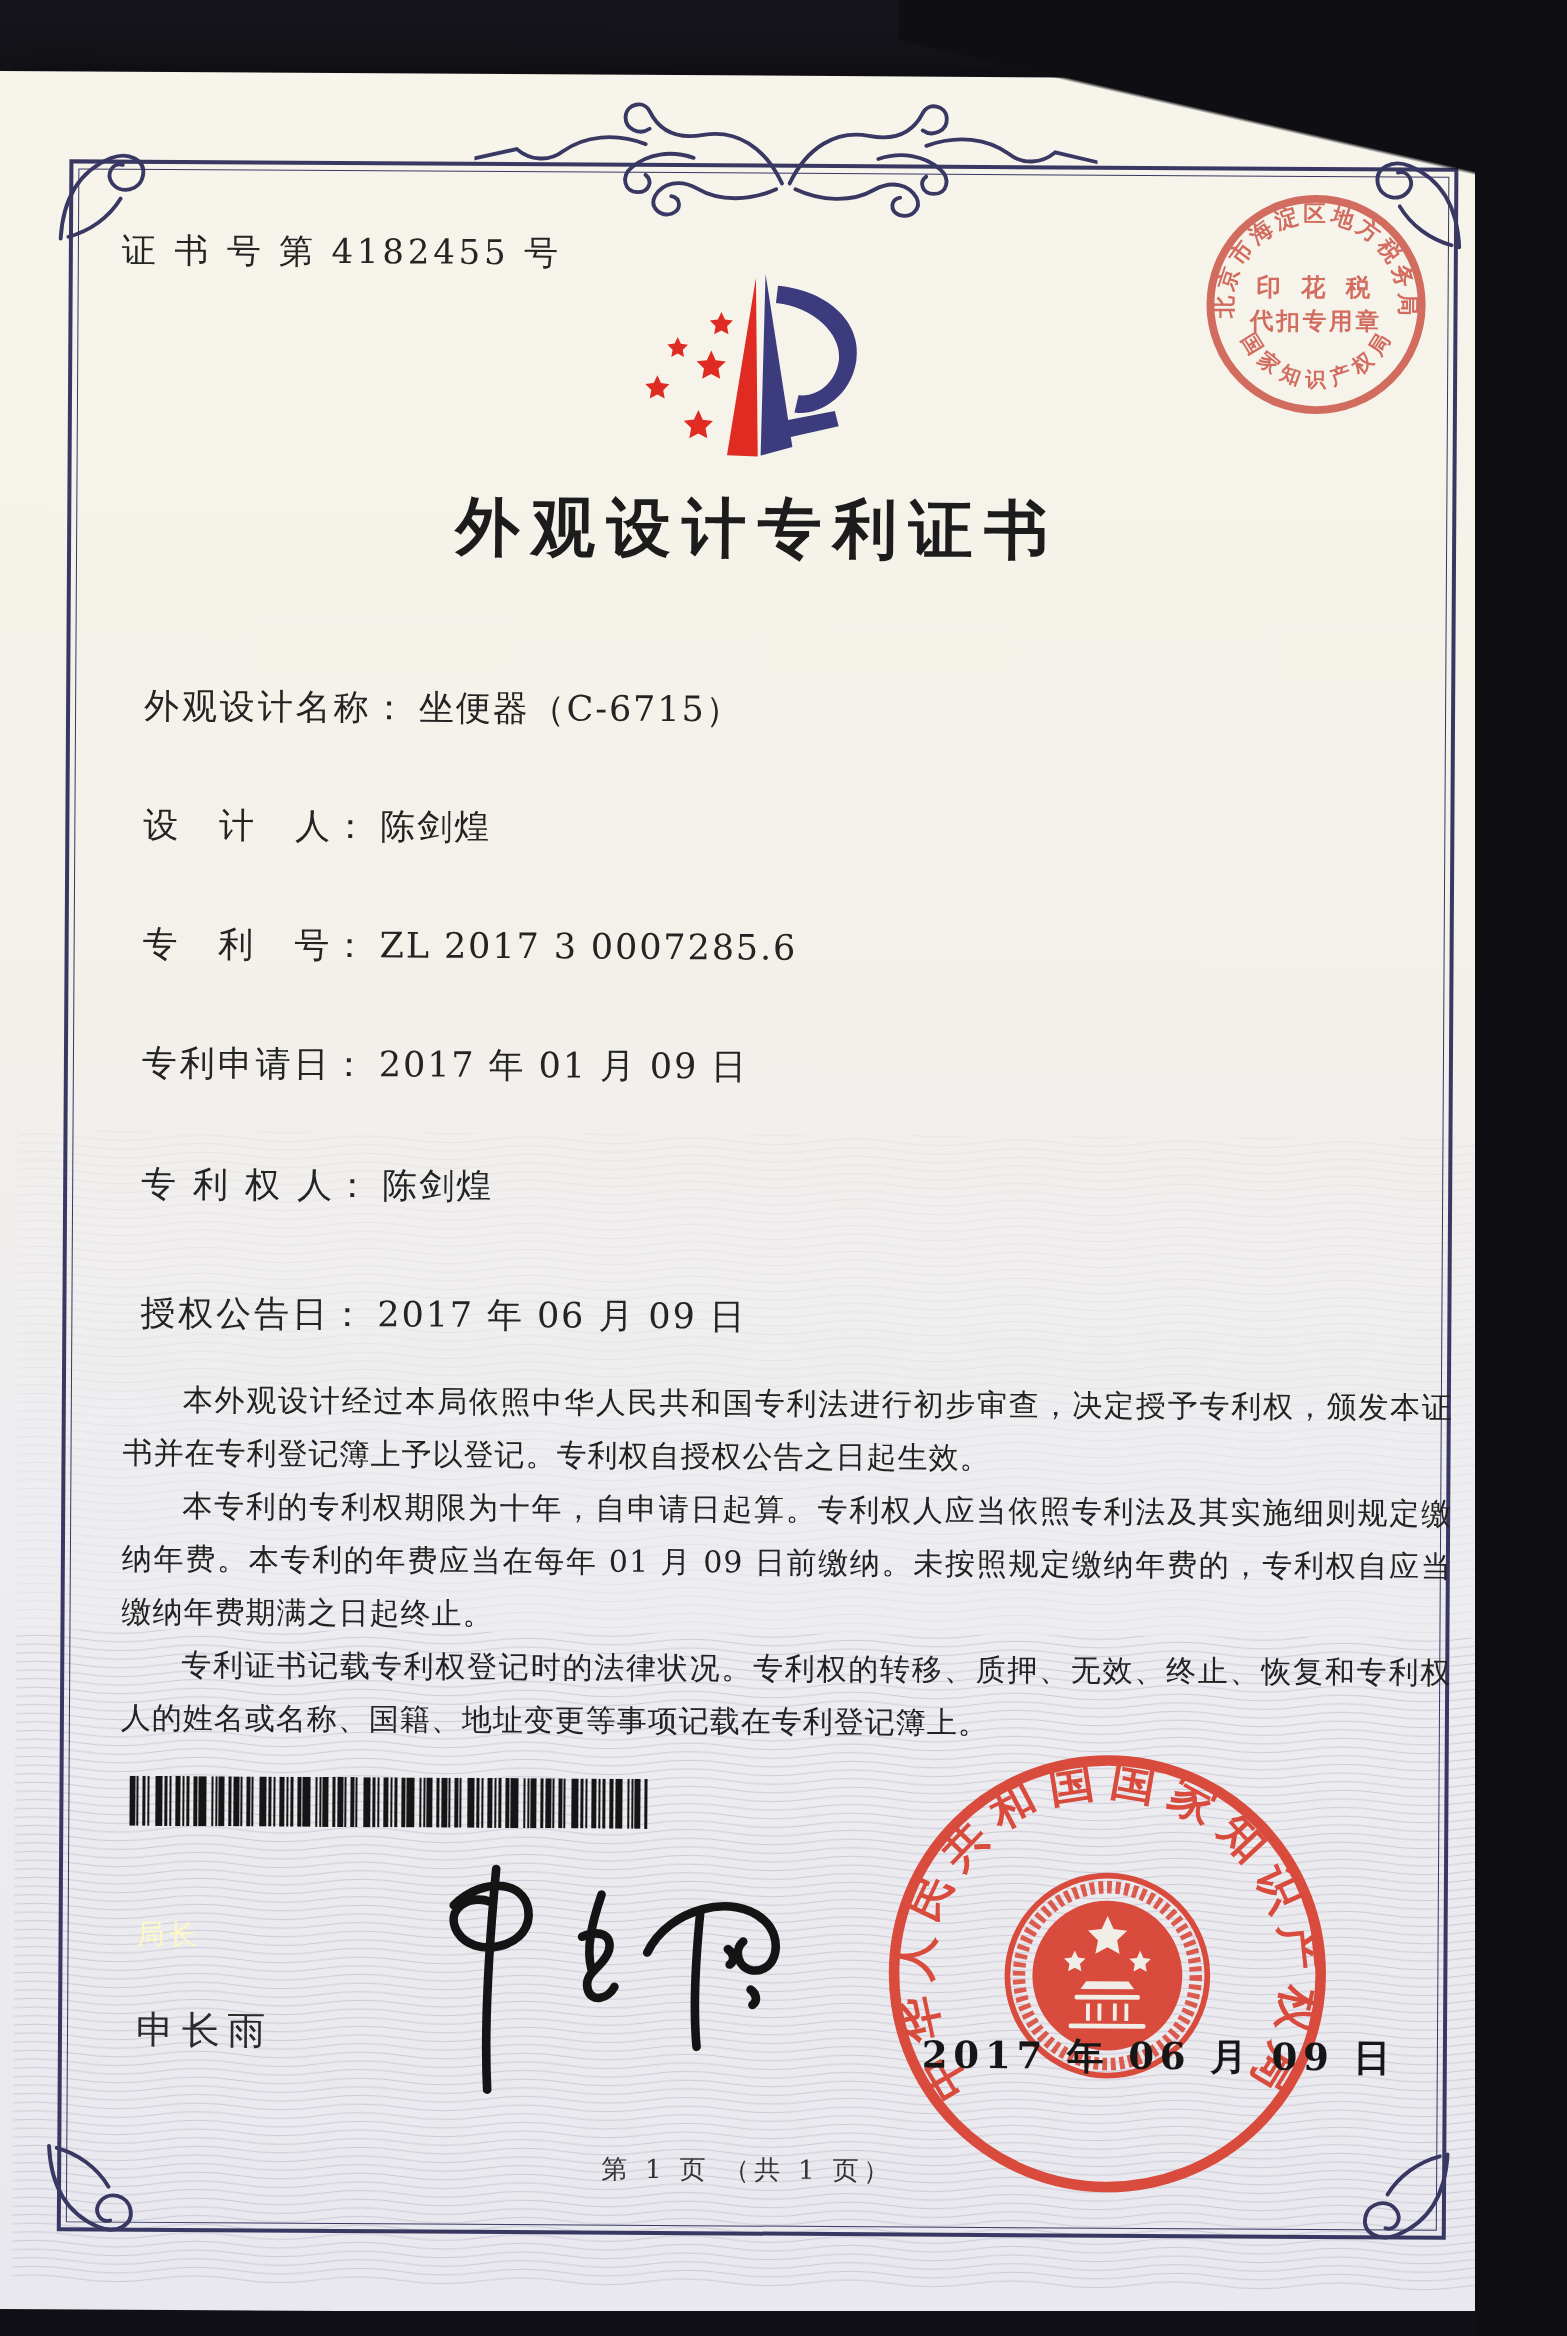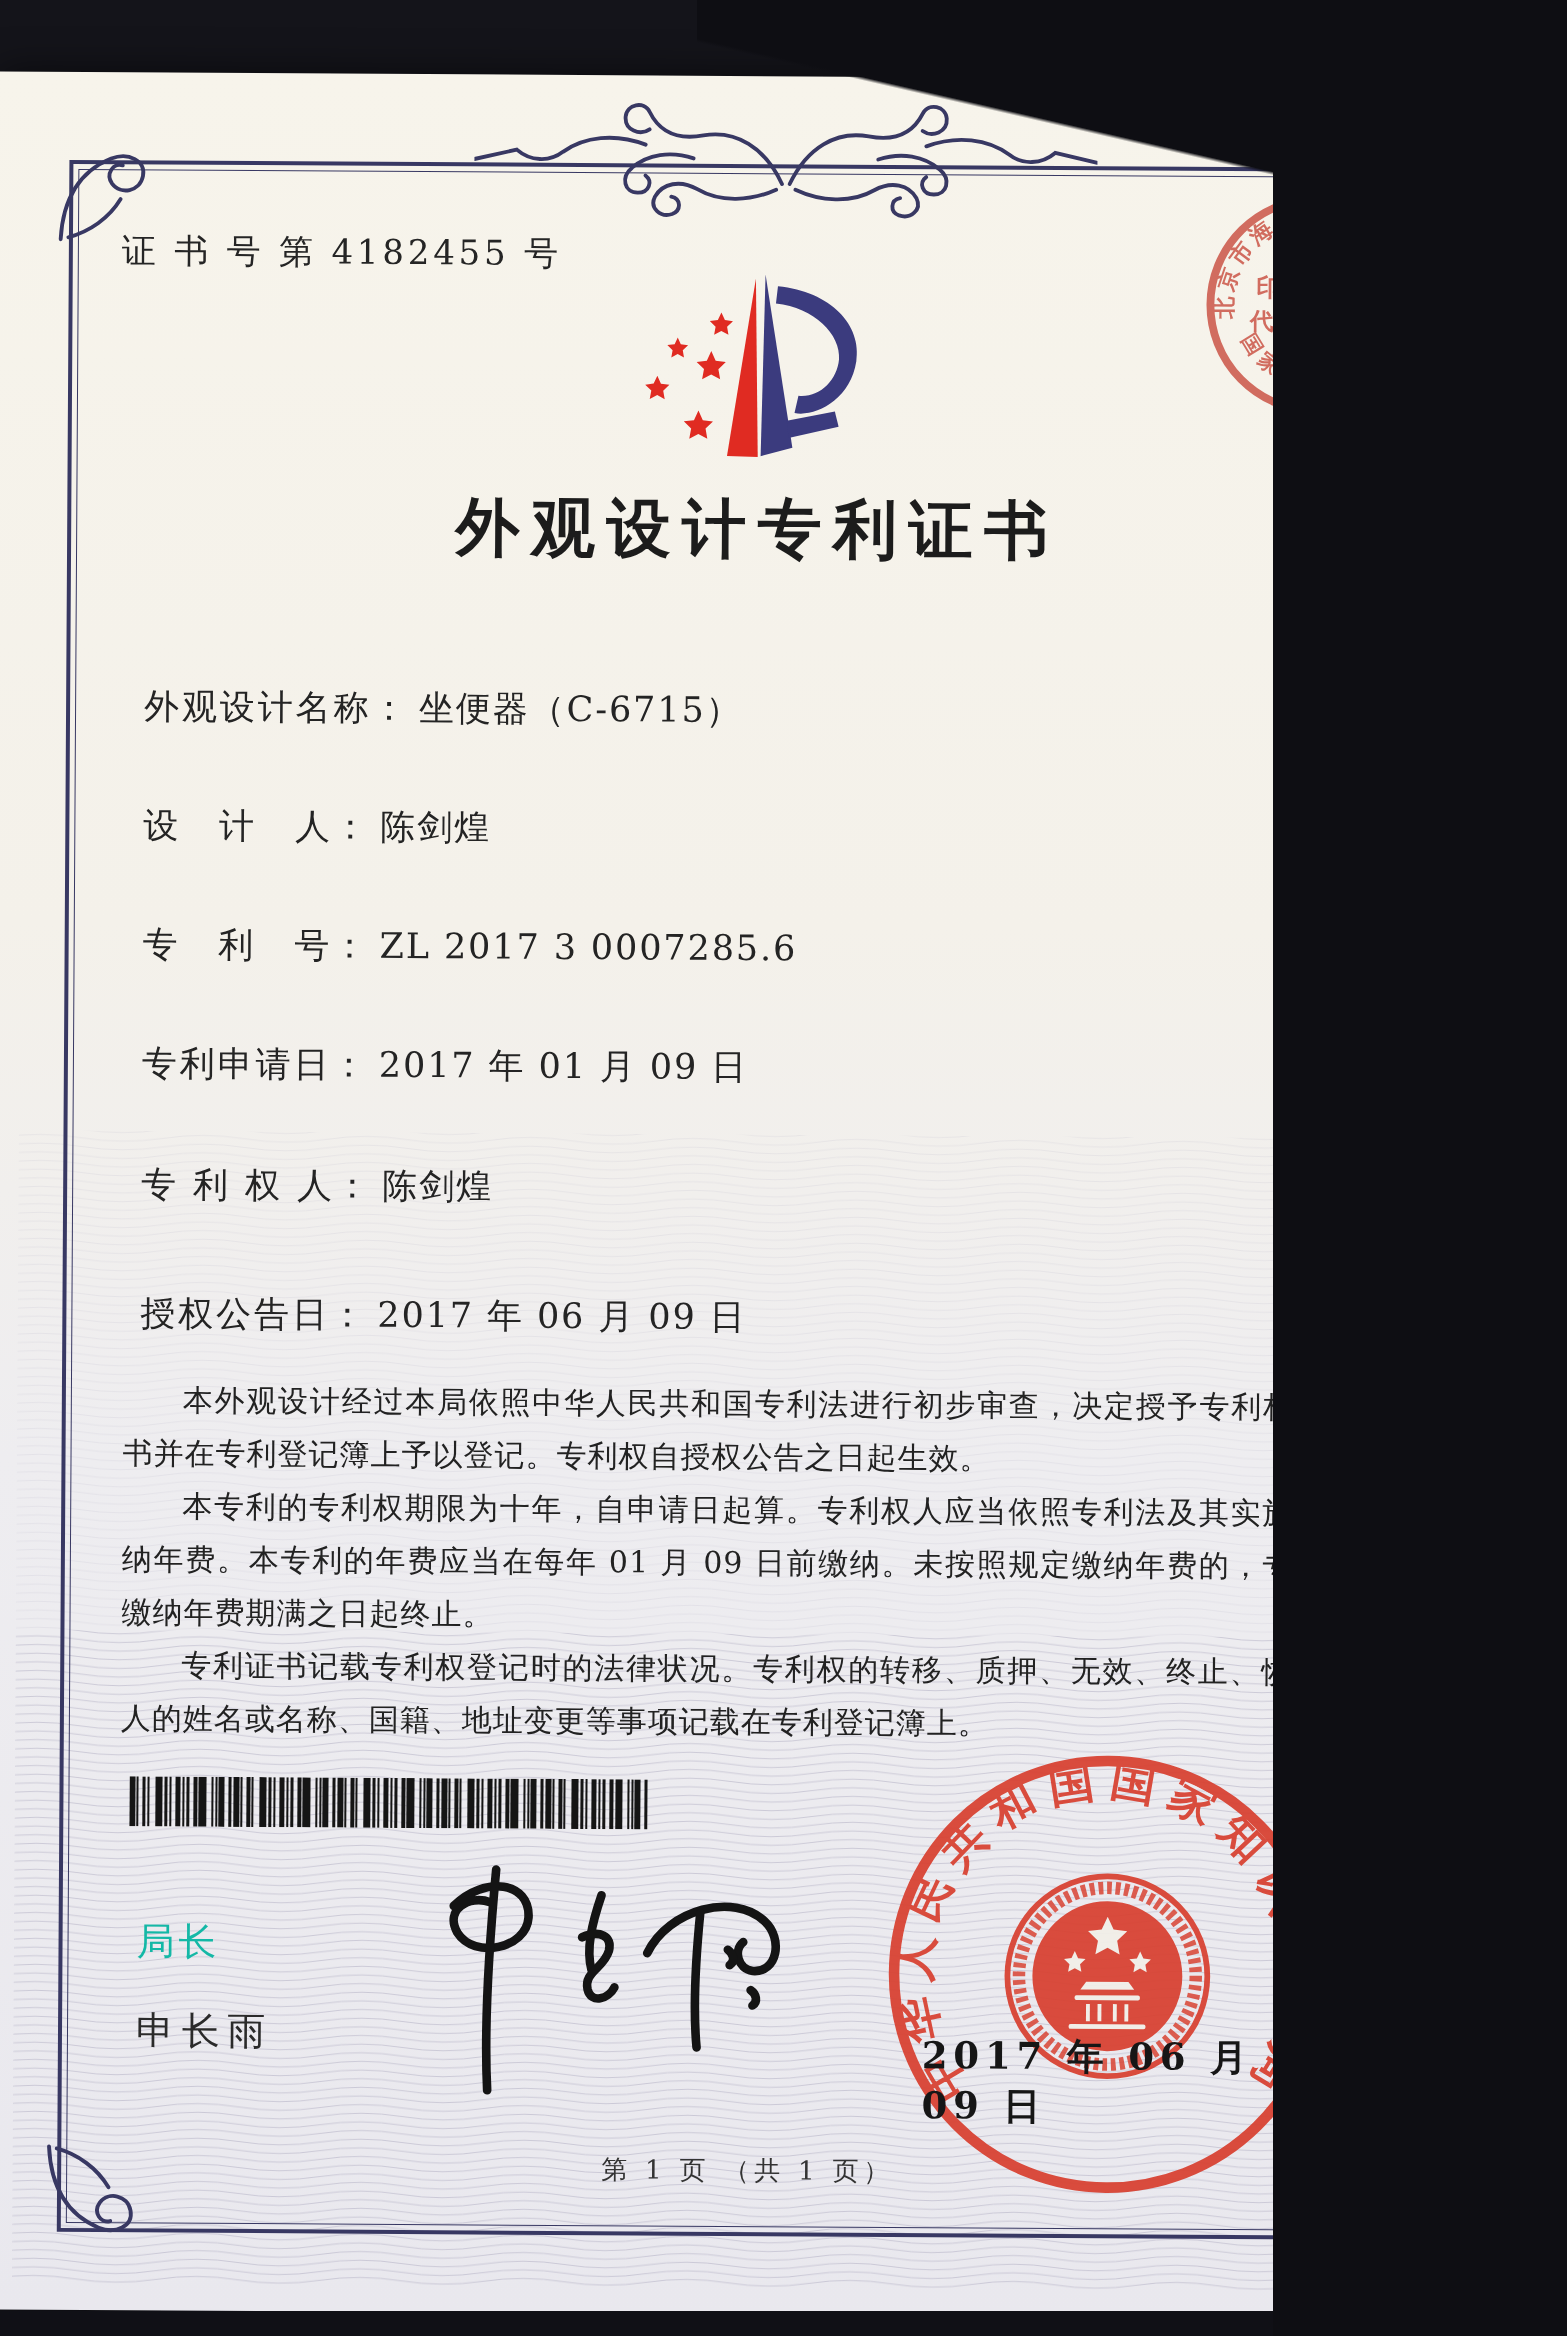--- a/index.html
+++ b/index.html
@@ -3,21 +3,21 @@
 <meta charset="utf-8">
 <style>
   :root{
     --seal-red:#d84030;
     --stamp-red:#c94f41;
     --frame-navy:#383863;
     --ink:#252525;
   }
   html,body{margin:0;padding:0;background:#0e0e13;}
   .photo{
-    position:relative;width:1273px;height:2336px;overflow:hidden;
+    position:relative;width:1475px;height:2336px;overflow:hidden;
     background:#14141a;
     font-family:"DejaVu Serif","Liberation Serif",serif;
   }
   .page{position:absolute;inset:0;transform:rotate(0.35deg);transform-origin:45% 45%;}
   .paper{
     position:absolute;left:-5.8px;top:75px;width:1549px;height:2238px;
     background:linear-gradient(180deg,#f7f4eb 0%,#f4f1ea 38%,#eeedf0 62%,#e9e8ee 100%);
     box-shadow:0 0 38px rgba(0,0,0,.55);
   }
   .frame{
@@ -31,21 +31,21 @@
   .cert-no{left:117px;top:231px;font-size:34px;letter-spacing:3.8px;color:var(--ink);}
   .title{left:64px;top:485px;width:1381px;text-align:center;font-size:64px;font-weight:700;letter-spacing:11.5px;color:#1c1c1c;}
   .field{left:142px;width:1153px;font-size:35px;color:#242424;letter-spacing:1.9px;white-space:nowrap;}
   .field .lab{letter-spacing:2.9px;}
   .field .val{margin-left:9.6px;}
   .f0{top:686px;} .f1{top:805px;} .f2{top:924px;} .f3{top:1043px;} .f4{top:1164px;} .f5{top:1293px;}
   .body-text{left:125px;top:1376px;width:1330px;color:#222;}
   .body-text p{margin:0;text-indent:2em;font-size:30px;line-height:53px;text-align:justify;letter-spacing:1px;}
   .barcode{left:134px;top:1779px;width:526px;height:50px;display:flex;align-items:stretch;overflow:hidden;}
   .barcode .bar{background:#151515;}
-  .sig-title{left:142px;top:1919px;font-size:38px;letter-spacing:3.8px;color:#14b8a6;font-family:Liberation Mono, monospace;}
+  .sig-title{left:142px;top:1919px;font-size:28px;letter-spacing:3.8px;color:#fef9c3;font-family:Liberation Mono, monospace;}
   .sig-name{left:142px;top:2008px;font-size:38px;letter-spacing:7.7px;color:#2a2a2a;font-family:"DejaVu Sans","Liberation Sans",sans-serif;}
   .signature-svg{left:336px;top:1849px;}
   .signature-svg path{stroke:#141414;stroke-width:9;fill:none;stroke-linecap:round;}
   .seal-svg{left:892px;top:1750px;opacity:.93;}
   .seal-ring{font-size:47px;font-weight:700;letter-spacing:13px;fill:var(--seal-red);}
   .seal-stroke{stroke:var(--seal-red);fill:none;}
   .seal-fill{fill:var(--seal-red);}
   .seal-date{left:928px;top:2029px;font-size:37px;font-weight:700;letter-spacing:5.8px;color:#161616;z-index:5;}
   .tax-svg{left:1199px;top:188px;opacity:.82;}
   .tax-text{fill:var(--stamp-red);font-weight:700;}

